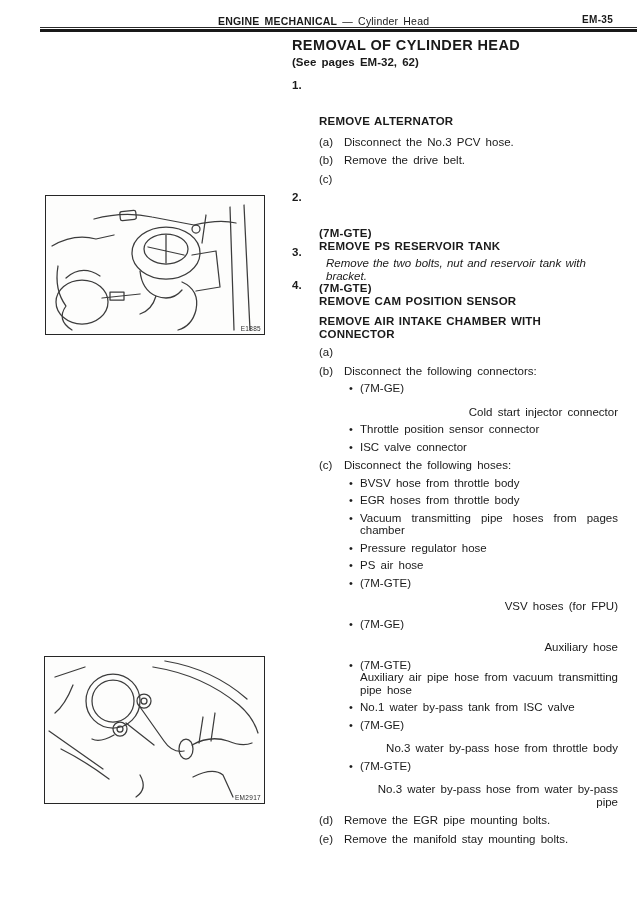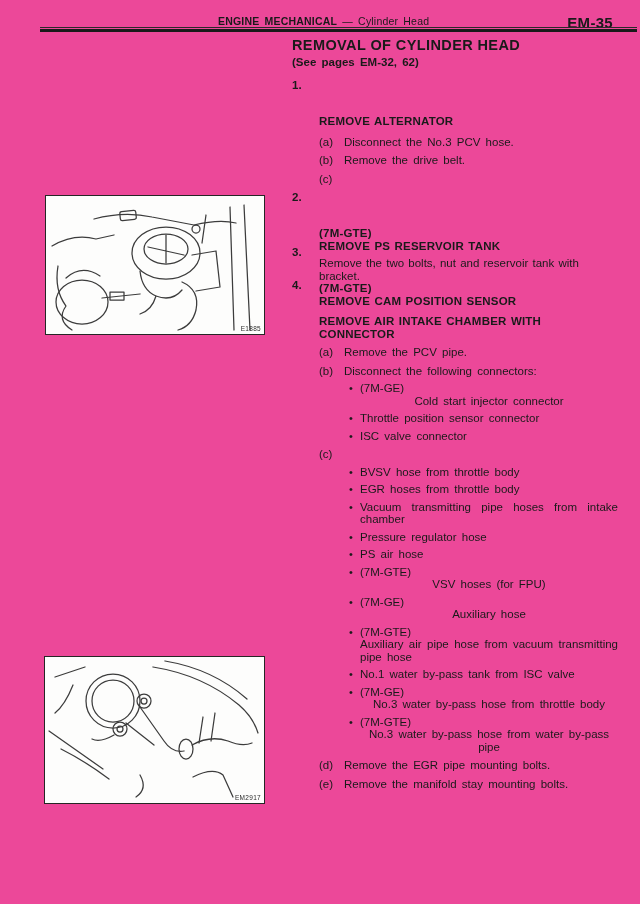--- a/index.html
+++ b/index.html
@@ -1,40 +1,40 @@
 <!DOCTYPE html>
 <html><head>
 <meta charset="utf-8">
 <style>
   html,body{margin:0;padding:0;background:#e8e8e8;}
   .page{
-    position:relative;width:640px;height:904px;background:#ec4899;
+    position:relative;width:640px;height:904px;background:#ffffff;
     font-family:"Liberation Sans", sans-serif;color:#1a1a1a;overflow:hidden;
   }
   
   .hdr-line{position:absolute;top:15px;left:218px;font-size:10.5px;letter-spacing:.2px;word-spacing:2px;white-space:nowrap;}
   .hdr-line b{font-weight:700;}
-  .hdr-page{position:absolute;top:14px;right:27px;font-size:15px;font-weight:700;letter-spacing:.3px;text-align:right;}
+  .hdr-page{position:absolute;top:14px;right:27px;font-size:10px;font-weight:700;letter-spacing:.3px;text-align:right;}
   .rule-thin{position:absolute;top:27px;left:40px;width:597px;height:1px;background:#2a2a2a;}
   .rule-thick{position:absolute;top:29px;left:40px;width:597px;height:3px;background:#191919;}
   
   .blk{position:absolute;left:292px;width:326px;font-size:11.5px;line-height:12.5px;}
   .doc-title{top:38px;font-size:14.5px;font-weight:700;letter-spacing:.4px;line-height:15px;}
   .doc-sub{top:56px;font-size:11.5px;font-weight:700;word-spacing:2px;}
   .sec-head{display:flex;}
   .sec-num{width:27px;font-weight:700;flex:none;}
   .sec-title{font-weight:700;letter-spacing:.2px;word-spacing:1px;margin-top:36px;}
-  .sec-body{margin-left:27px;margin-top:5px;word-spacing:1px;}
+  .sec-body{margin-left:34px;margin-top:5px;word-spacing:1px;font-style:italic;}
   .step{display:flex;margin-top:6px;}
   .step-letter{flex:none;width:25px;margin-left:27px;}
   .step-text{flex:1;word-spacing:2px;}
   .b-item{display:flex;margin-left:57px;margin-top:5px;}
   .b-dot{flex:none;width:11px;font-size:11px;}
   .b-text{flex:1;word-spacing:2px;text-align:justify;}
-  .b-text .l2{text-align:center;}
+  .b-text .l2{text-align:right;margin-top:11px;}
   
   .fig{position:absolute;border:1.6px solid #262626;background:#fdfdfc;}
   .fig-1{left:45px;top:195px;width:218px;height:138px;}
   .fig-2{left:44px;top:656px;width:219px;height:146px;}
   .fig svg{position:absolute;left:0;top:0;}
   .fig-code{position:absolute;right:3px;bottom:2px;font-size:6.5px;letter-spacing:.3px;color:#2c2c2c;}
   .art{stroke:#3c3c3c;fill:none;stroke-width:1.25;stroke-linecap:round;stroke-linejoin:round;}
 </style>
 </head>
 <body>
@@ -93,21 +93,20 @@
   </div>
 
   <div class="blk" style="top:279px;">
     <div class="sec-head">
       <span class="sec-num">4.</span>
       <span class="sec-title">REMOVE AIR INTAKE CHAMBER WITH CONNECTOR</span>
     </div>
 
     <div class="step">
       <span class="step-letter">(a)</span>
-      <span class="step-text">Remove the PCV pipe.</span>
     </div>
 
     <div class="step">
       <span class="step-letter">(b)</span>
       <span class="step-text">Disconnect the following connectors:</span>
     </div>
     <div class="b-item">
       <span class="b-dot">•</span>
       <span class="b-text">
         <span style="display:block;">(7M-GE)</span>
@@ -118,32 +117,33 @@
       <span class="b-dot">•</span>
       <span class="b-text">Throttle position sensor connector</span>
     </div>
     <div class="b-item">
       <span class="b-dot">•</span>
       <span class="b-text">ISC valve connector</span>
     </div>
 
     <div class="step">
       <span class="step-letter">(c)</span>
+      <span class="step-text">Disconnect the following hoses:</span>
     </div>
     <div class="b-item">
       <span class="b-dot">•</span>
       <span class="b-text">BVSV hose from throttle body</span>
     </div>
     <div class="b-item">
       <span class="b-dot">•</span>
       <span class="b-text">EGR hoses from throttle body</span>
     </div>
     <div class="b-item">
       <span class="b-dot">•</span>
-      <span class="b-text">Vacuum transmitting pipe hoses from intake chamber</span>
+      <span class="b-text">Vacuum transmitting pipe hoses from pages chamber</span>
     </div>
     <div class="b-item">
       <span class="b-dot">•</span>
       <span class="b-text">Pressure regulator hose</span>
     </div>
     <div class="b-item">
       <span class="b-dot">•</span>
       <span class="b-text">PS air hose</span>
     </div>
     <div class="b-item">

